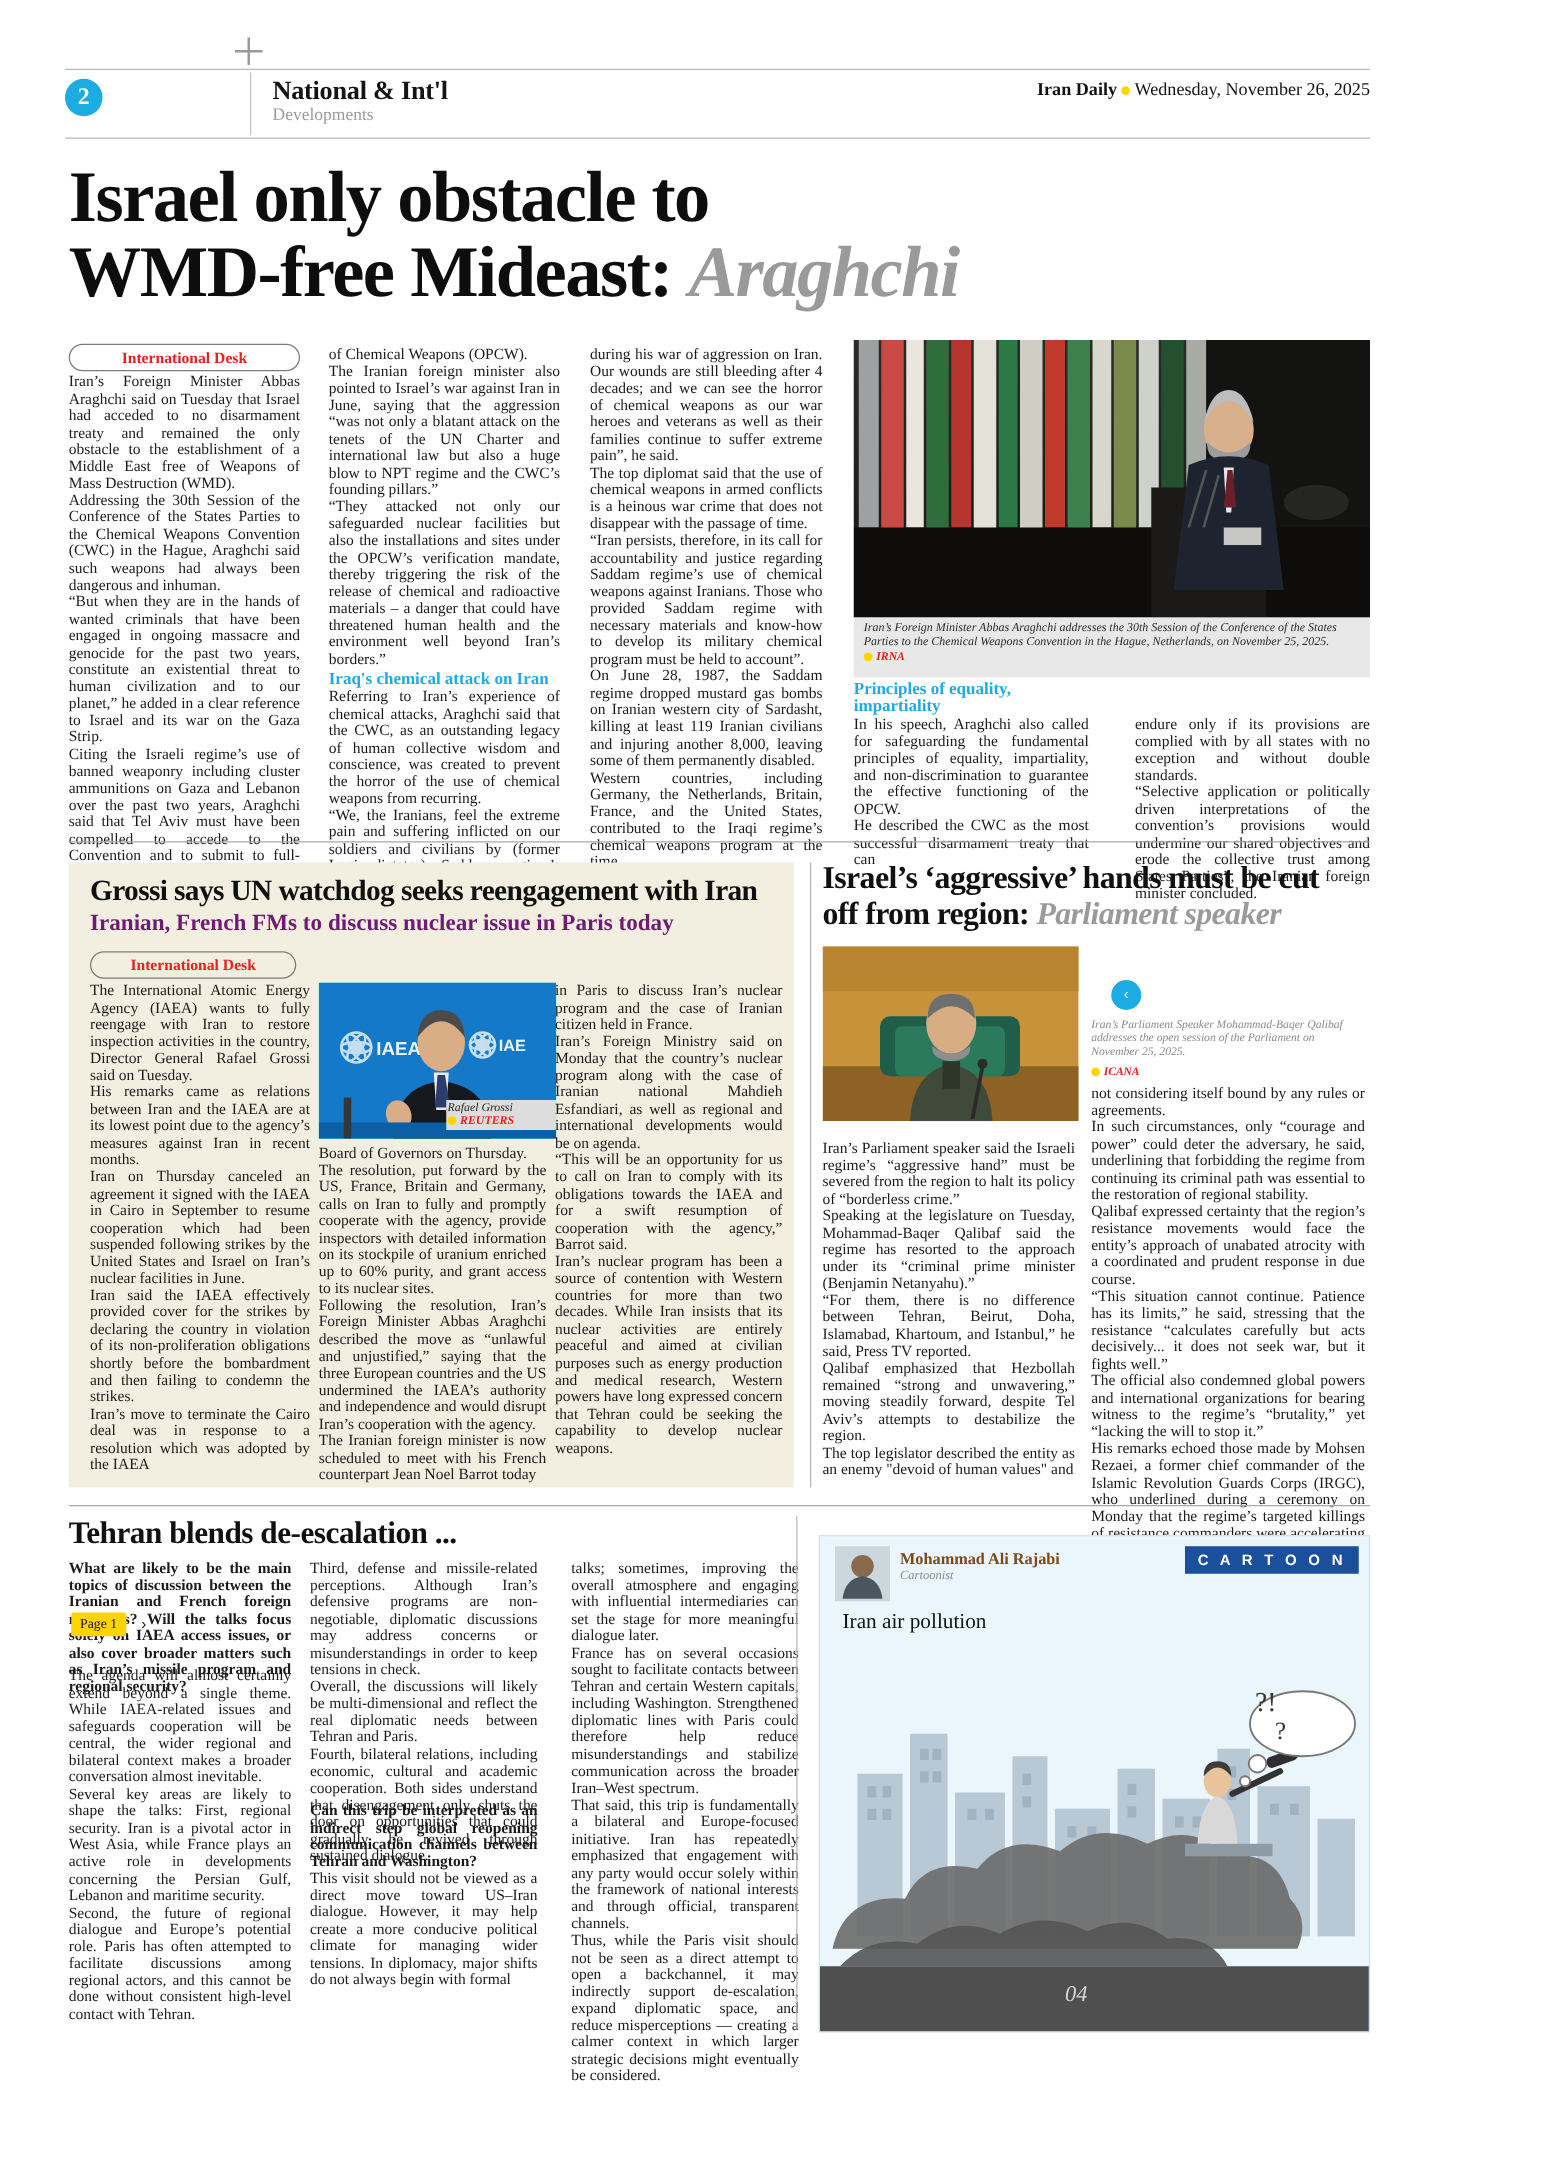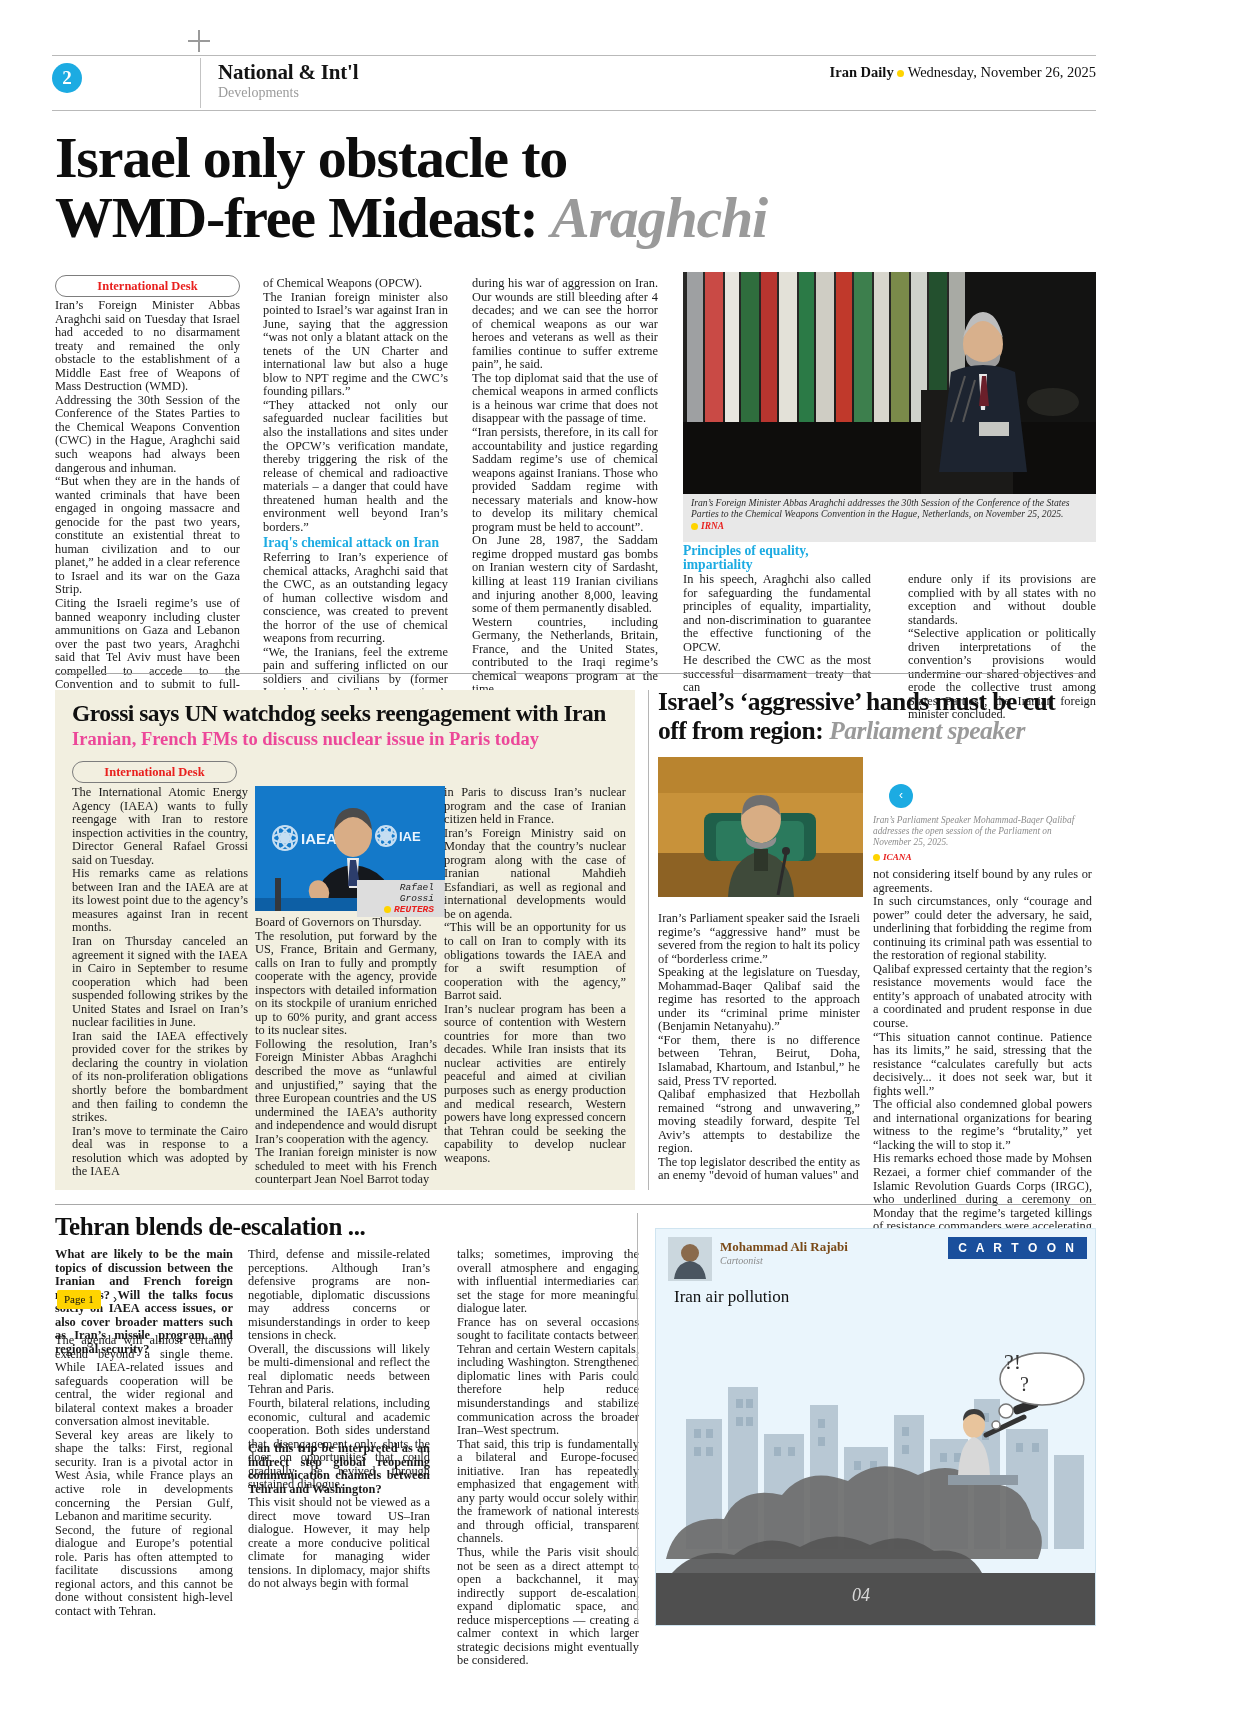--- a/index.html
+++ b/index.html
@@ -108,21 +108,21 @@
 
   
   .beige { position:absolute; background:#f2efe0; }
 
   .blk-head {
     position:absolute; font-family:"Liberation Serif", serif;
     font-weight:bold; color:#101010;
   }
   .blk-sub {
     position:absolute; font-family:"Liberation Serif", serif;
-    font-weight:bold; color:#ec4899;
+    font-weight:bold; color:#701a75;
   }
 
   
   .pager {
     position:absolute; background:#ffd400; color:#111;
     font-family:"Liberation Serif", serif; font-size:11px;
     height:19px; line-height:19px; padding:0 7px; border-radius:2px;
   }
   .pager-arrow {
     position:absolute; font-family:"Liberation Sans", sans-serif;
@@ -158,23 +158,22 @@
   .icana {
     position:absolute; font-family:"Liberation Serif", serif; font-style:italic;
     font-weight:bold; font-size:9.2px; color:#e8201e;
   }
   .circle-btn {
     position:absolute; width:24px; height:24px; border-radius:50%;
     background:#1cabe2; color:#fff; text-align:center; line-height:23px;
     font-family:"Liberation Sans", sans-serif; font-size:12px;
   }
   .rafael-tag {
-    position:absolute; background:#ddd; padding:2px 11px;
-    font-family:Liberation Mono, monospace; font-style:italic; font-size:9.5px; color:#222;
-    text-align:right;
+    position:absolute; background:#ddd; padding:2px 1px;
+    font-family:Liberation Serif, serif; font-style:italic; font-size:9.5px; color:#222;
   }
   .rafael-tag .rt2 { color:#e8201e; font-weight:bold; font-style:italic; }
   .vrule { position:absolute; width:1px; background:#b5b5b5; }
 </style>
 </head>
 <body>
 
 <div class="page">
 
   <div class="cropmark"></div>

